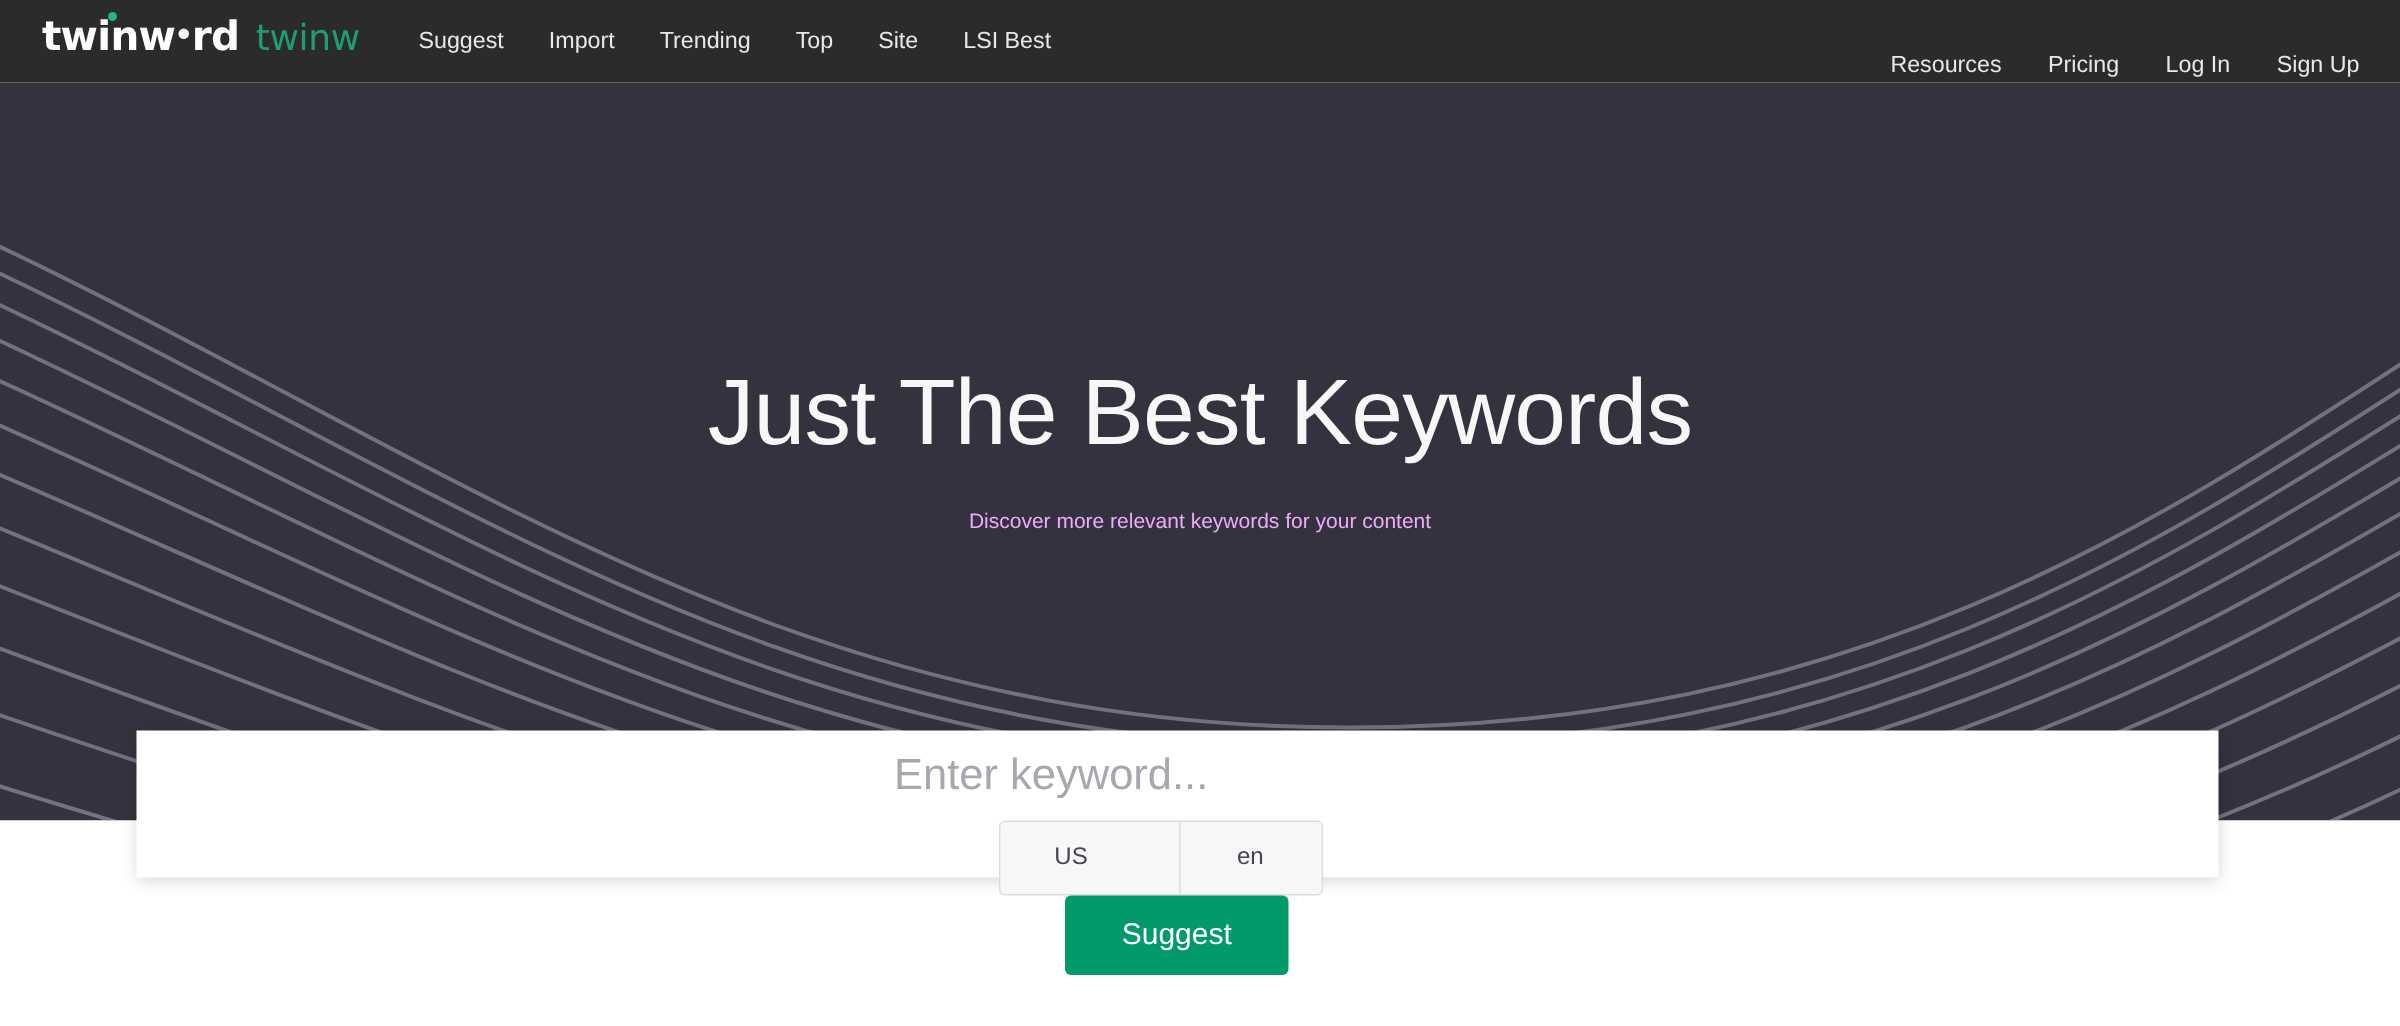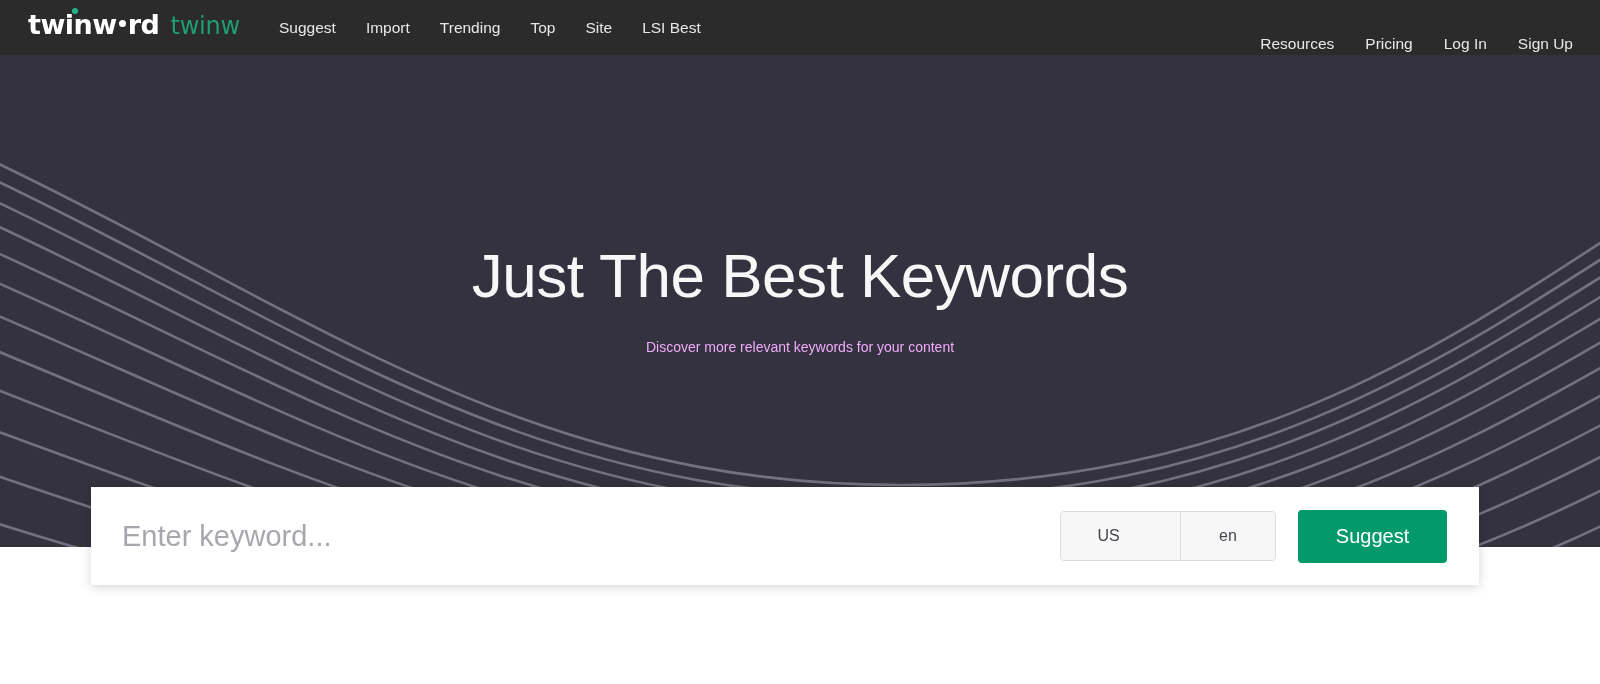--- a/index.html
+++ b/index.html
@@ -161,20 +161,21 @@
     left: 91px;
     top: 487px;
     width: 1388px;
     height: 98px;
     background: #ffffff;
     box-shadow: 0 2px 10px rgba(0,0,0,0.17);
     display: flex;
     align-items: center;
     box-sizing: border-box;
     padding: 0 32px 0 31px;
+    flex-direction: column;
   }
   .search-input {
     flex: 1 1 auto;
     border: none;
     outline: none;
     background: transparent;
     font-family: "Liberation Sans", sans-serif;
     font-size: 29px;
     font-weight: 400;
     color: #3b3b46;

